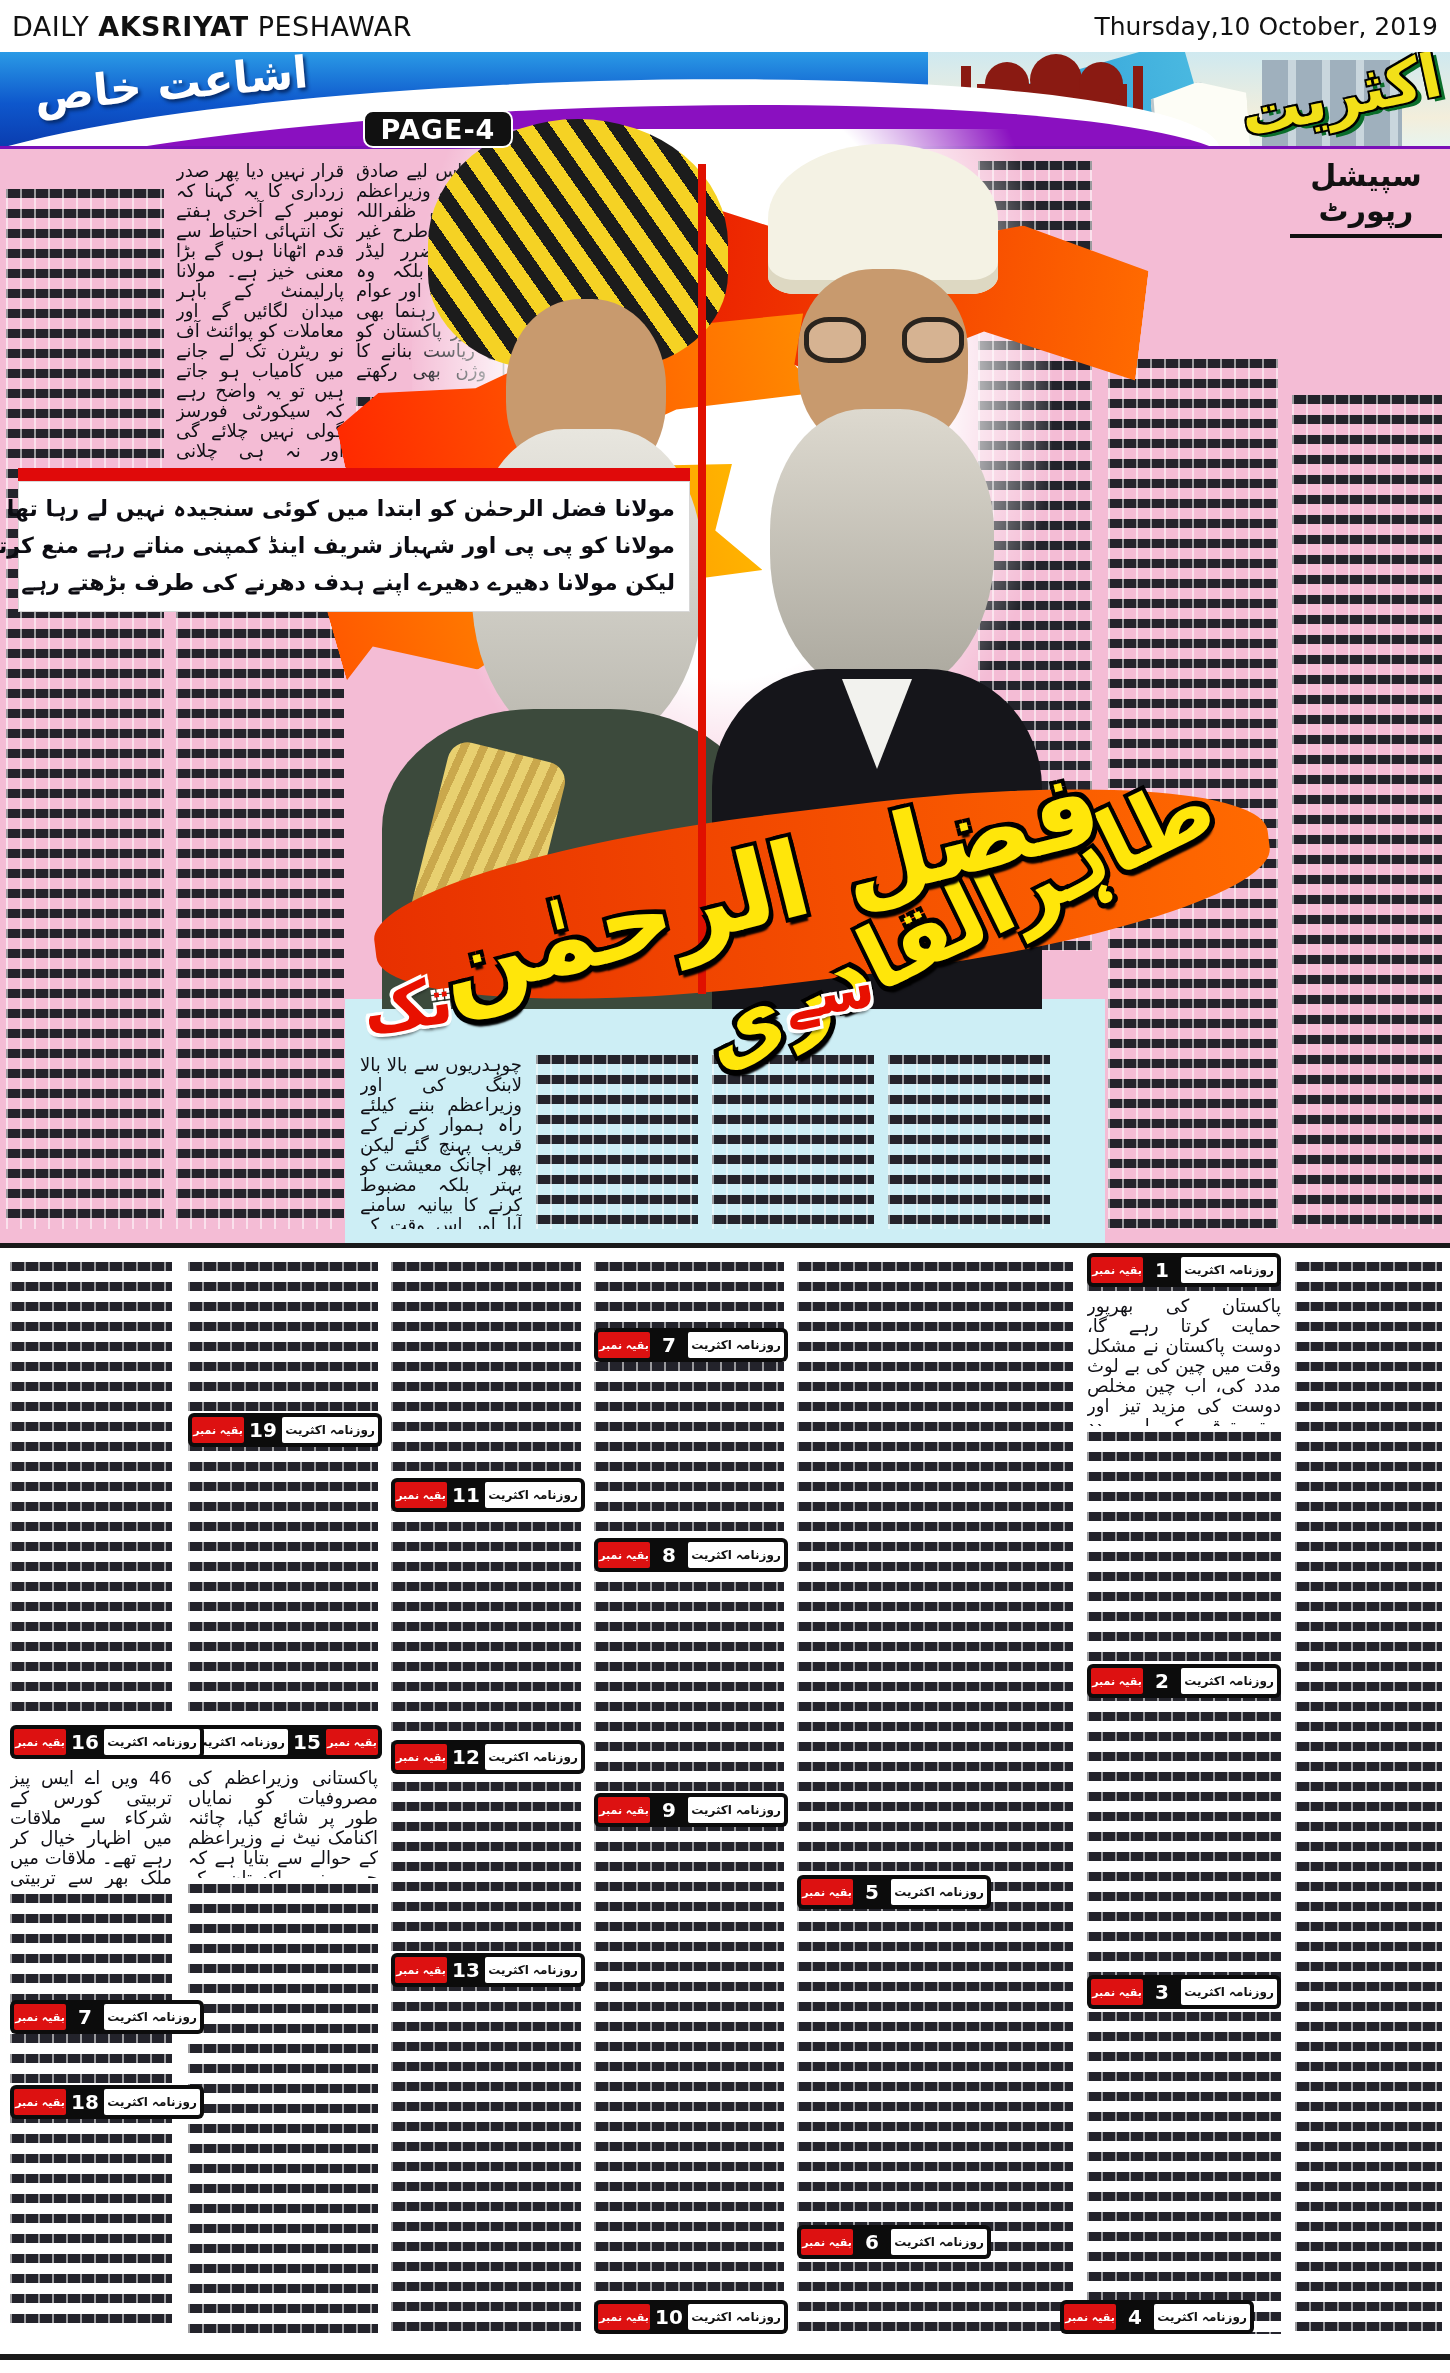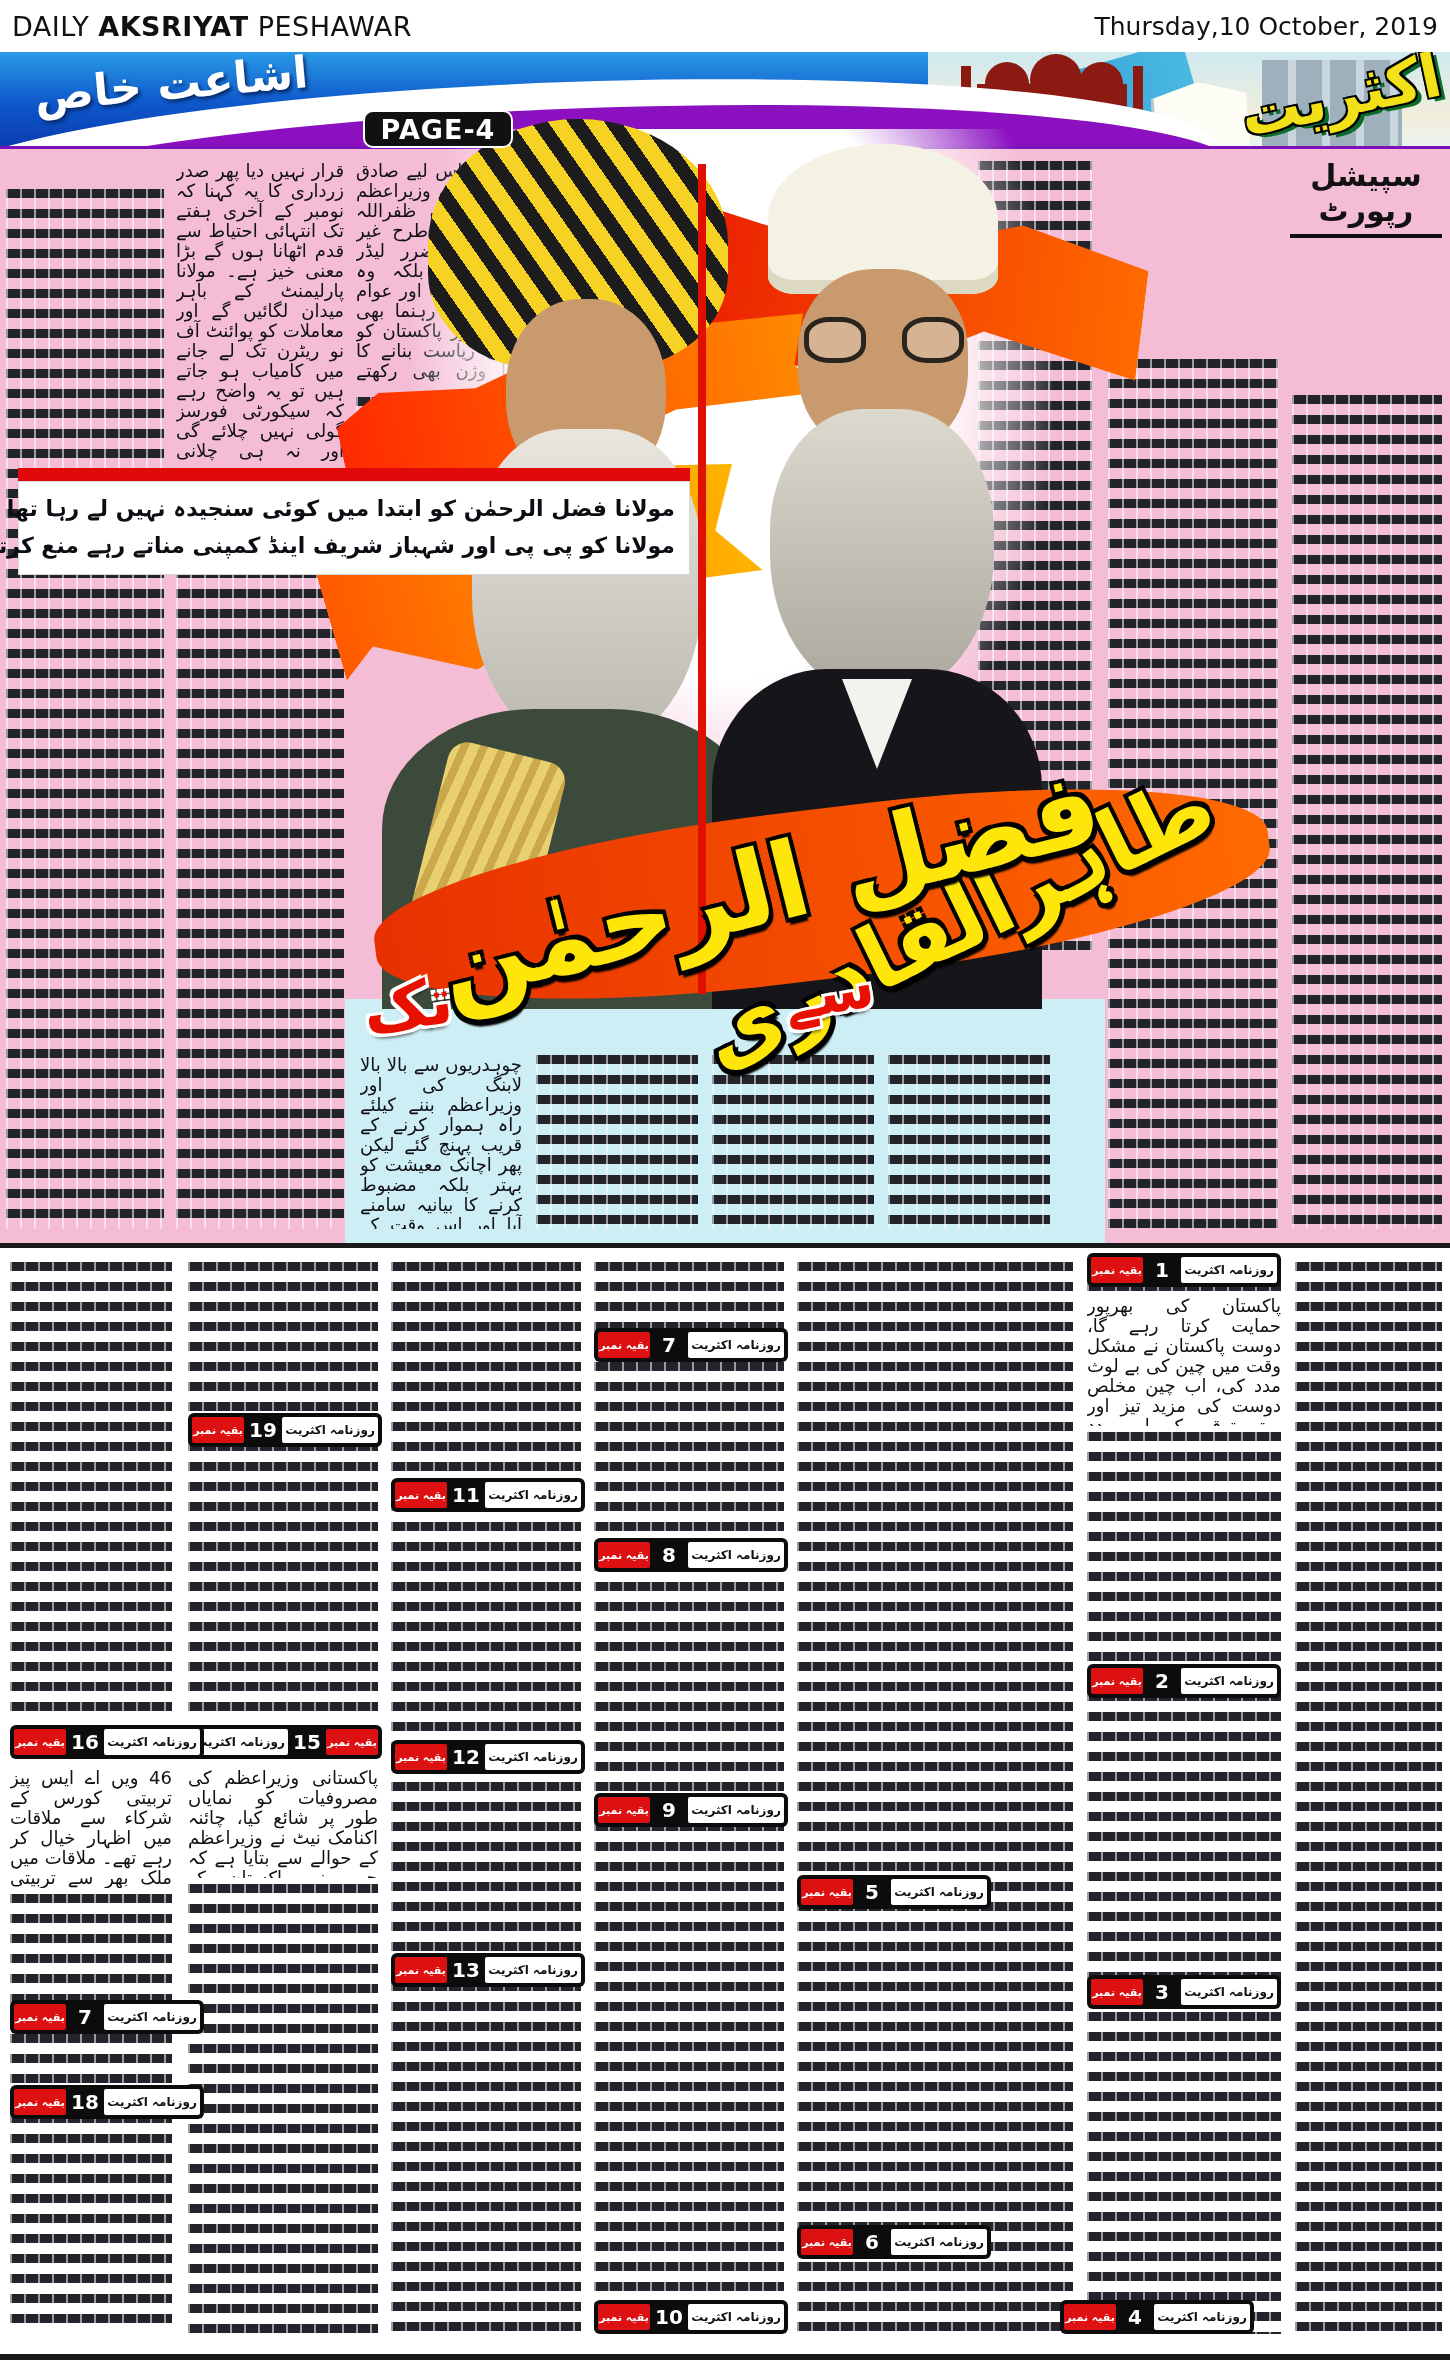--- a/index.html
+++ b/index.html
@@ -234,20 +234,21 @@
     </div>
   </div>
 
   <div class="sr-head">سپیشل رپورٹ</div>
 
   <div class="lead-wrap">
     <div class="lead-redbar"></div>
     <div class="lead-box">
       <div class="lead-line">مولانا فضل الرحمٰن کو ابتدا میں کوئی سنجیدہ نہیں لے رہا تھا لیکن وقت گزرتا گیا</div>
       <div class="lead-line">مولانا کو پی پی اور شہباز شریف اینڈ کمپنی مناتے رہے منع کرتے رہے</div>
+      <div class="lead-line">لیکن مولانا دھیرے دھیرے اپنے ہدف دھرنے کی طرف بڑھتے رہے</div>
     </div>
   </div>
 
   <div class="rule-mid"></div>
   <div class="bottom-section">
 
     <div class="col tex" style="left:10px; top:14px; width:162px; height:450px;"></div>
     <div class="col snippet" style="left:10px; top:520px; width:162px; height:120px;">46 ویں اے ایس پیز تربیتی کورس کے شرکاء سے ملاقات میں اظہار خیال کر رہے تھے۔ ملاقات میں ملک بھر سے تربیتی کورس میں حصہ لینے والے اے ایس</div>
     <div class="col tex" style="left:10px; top:646px; width:162px; height:440px;"></div>
 

